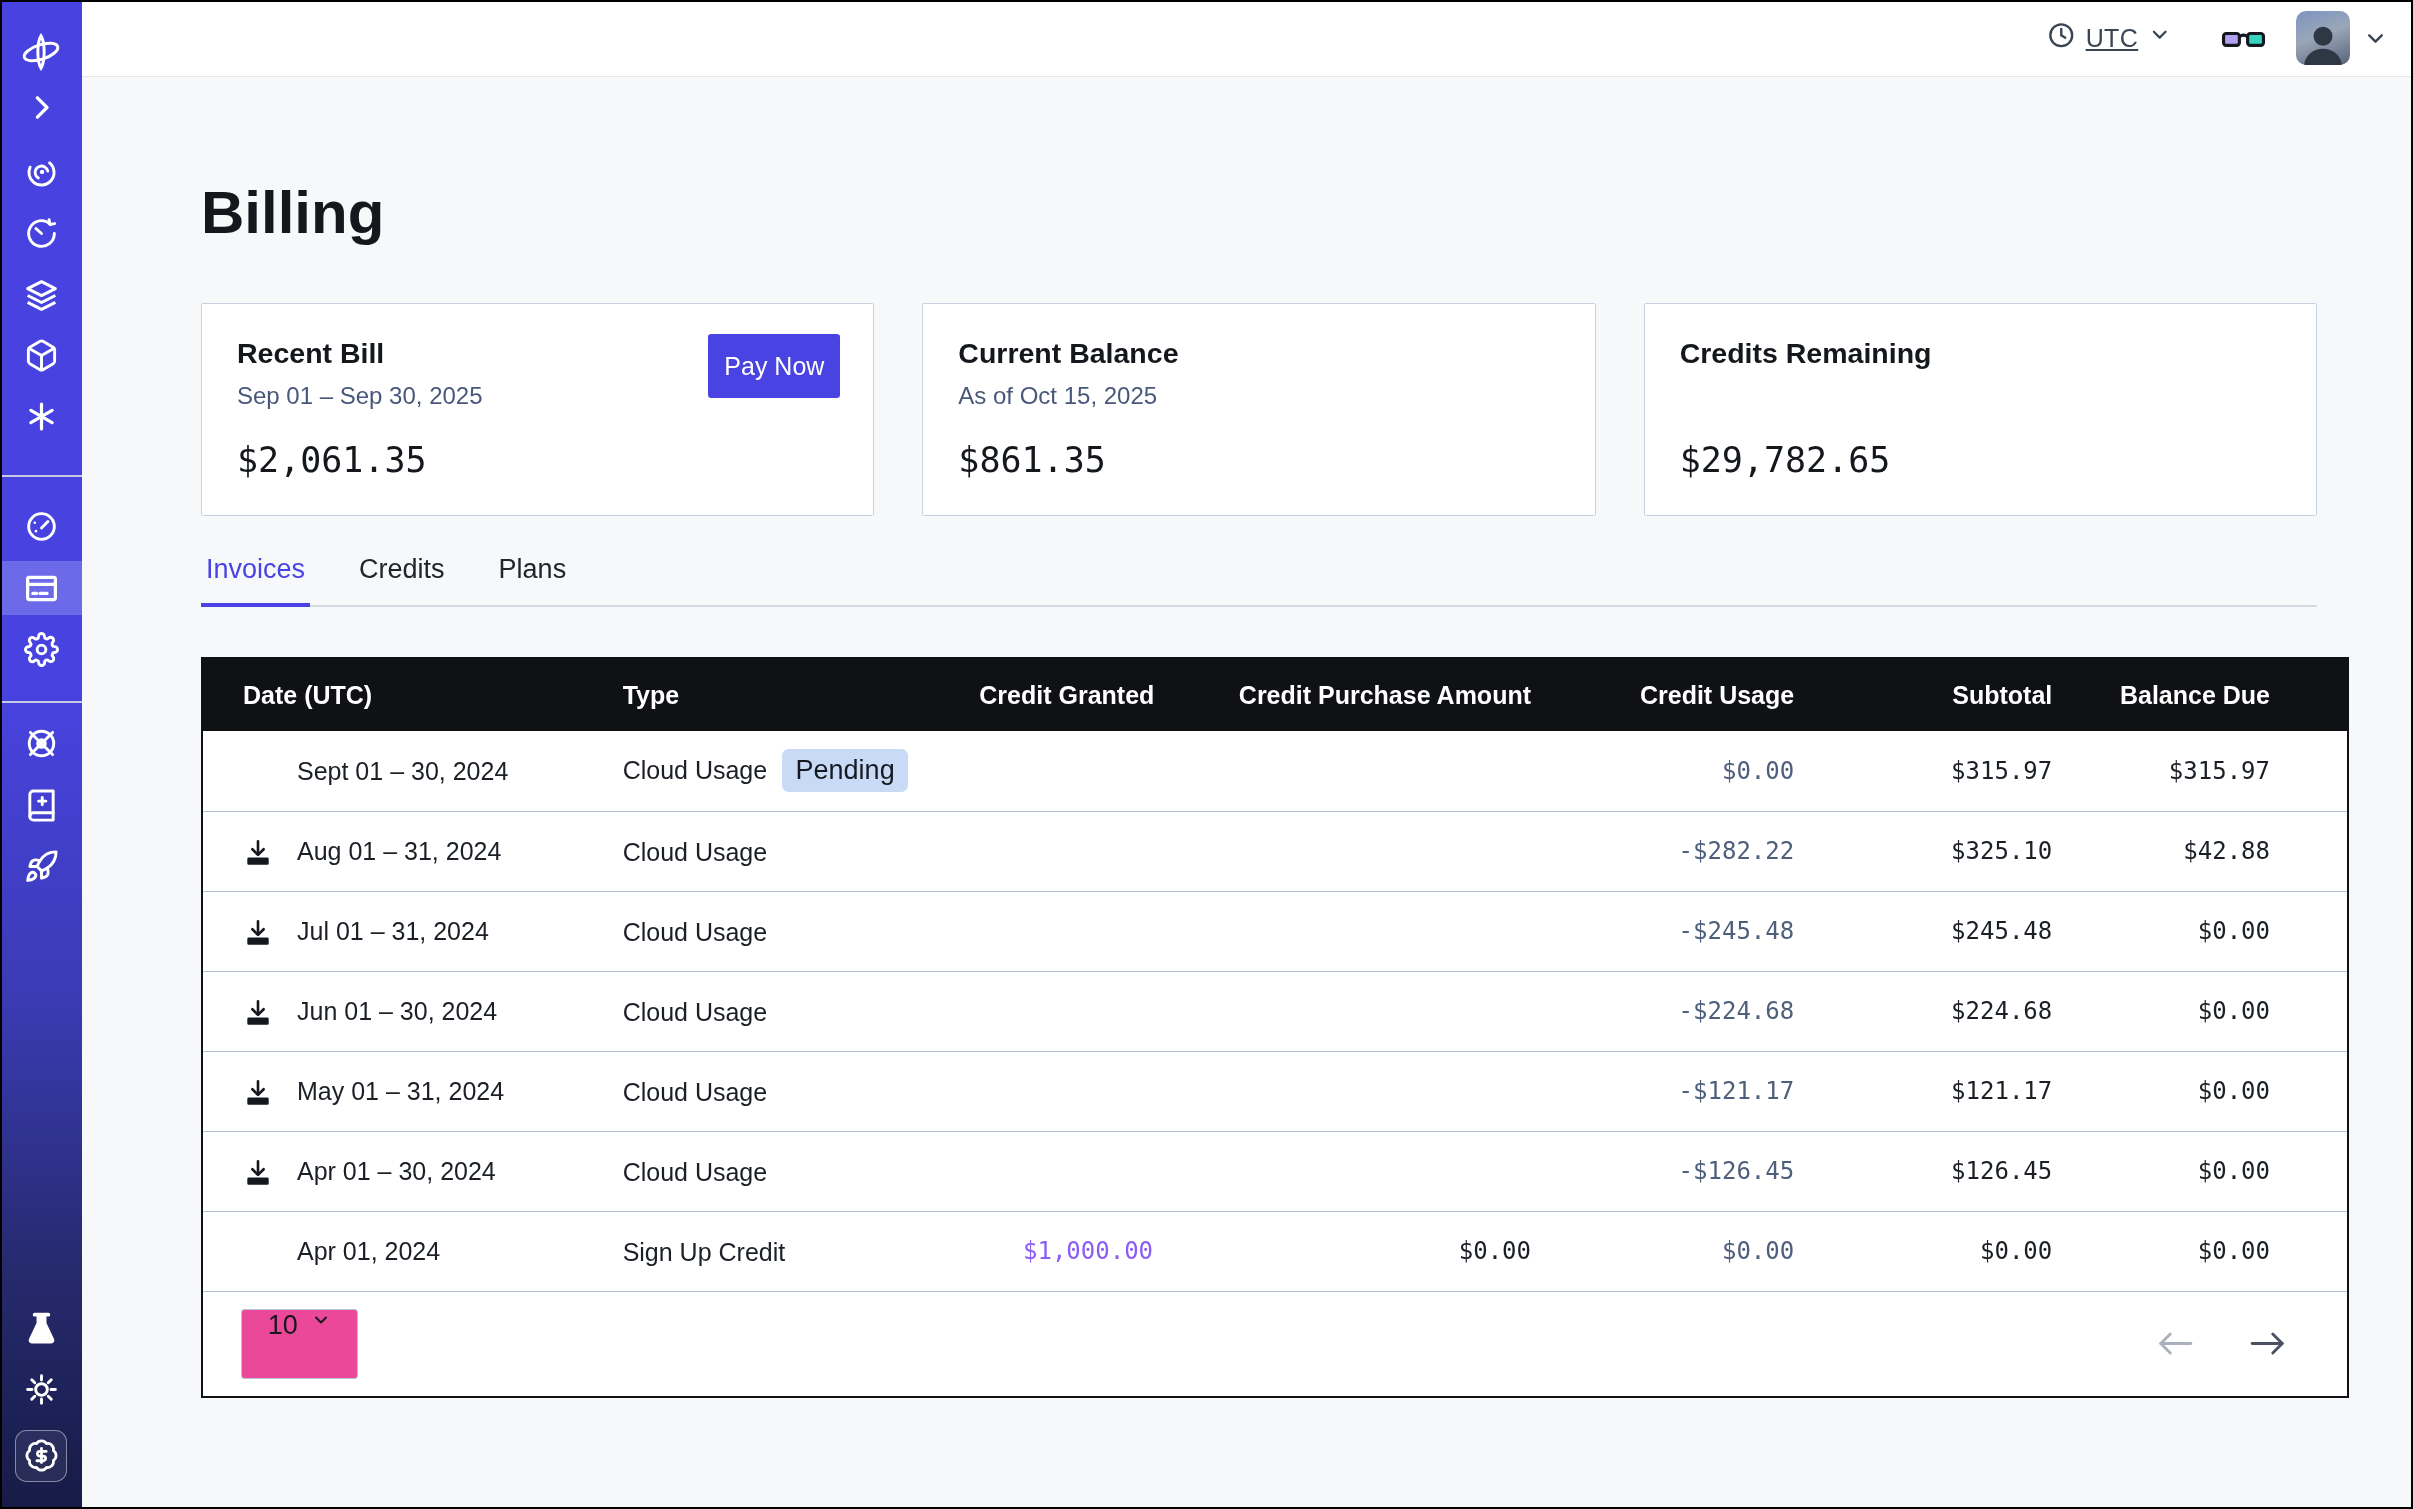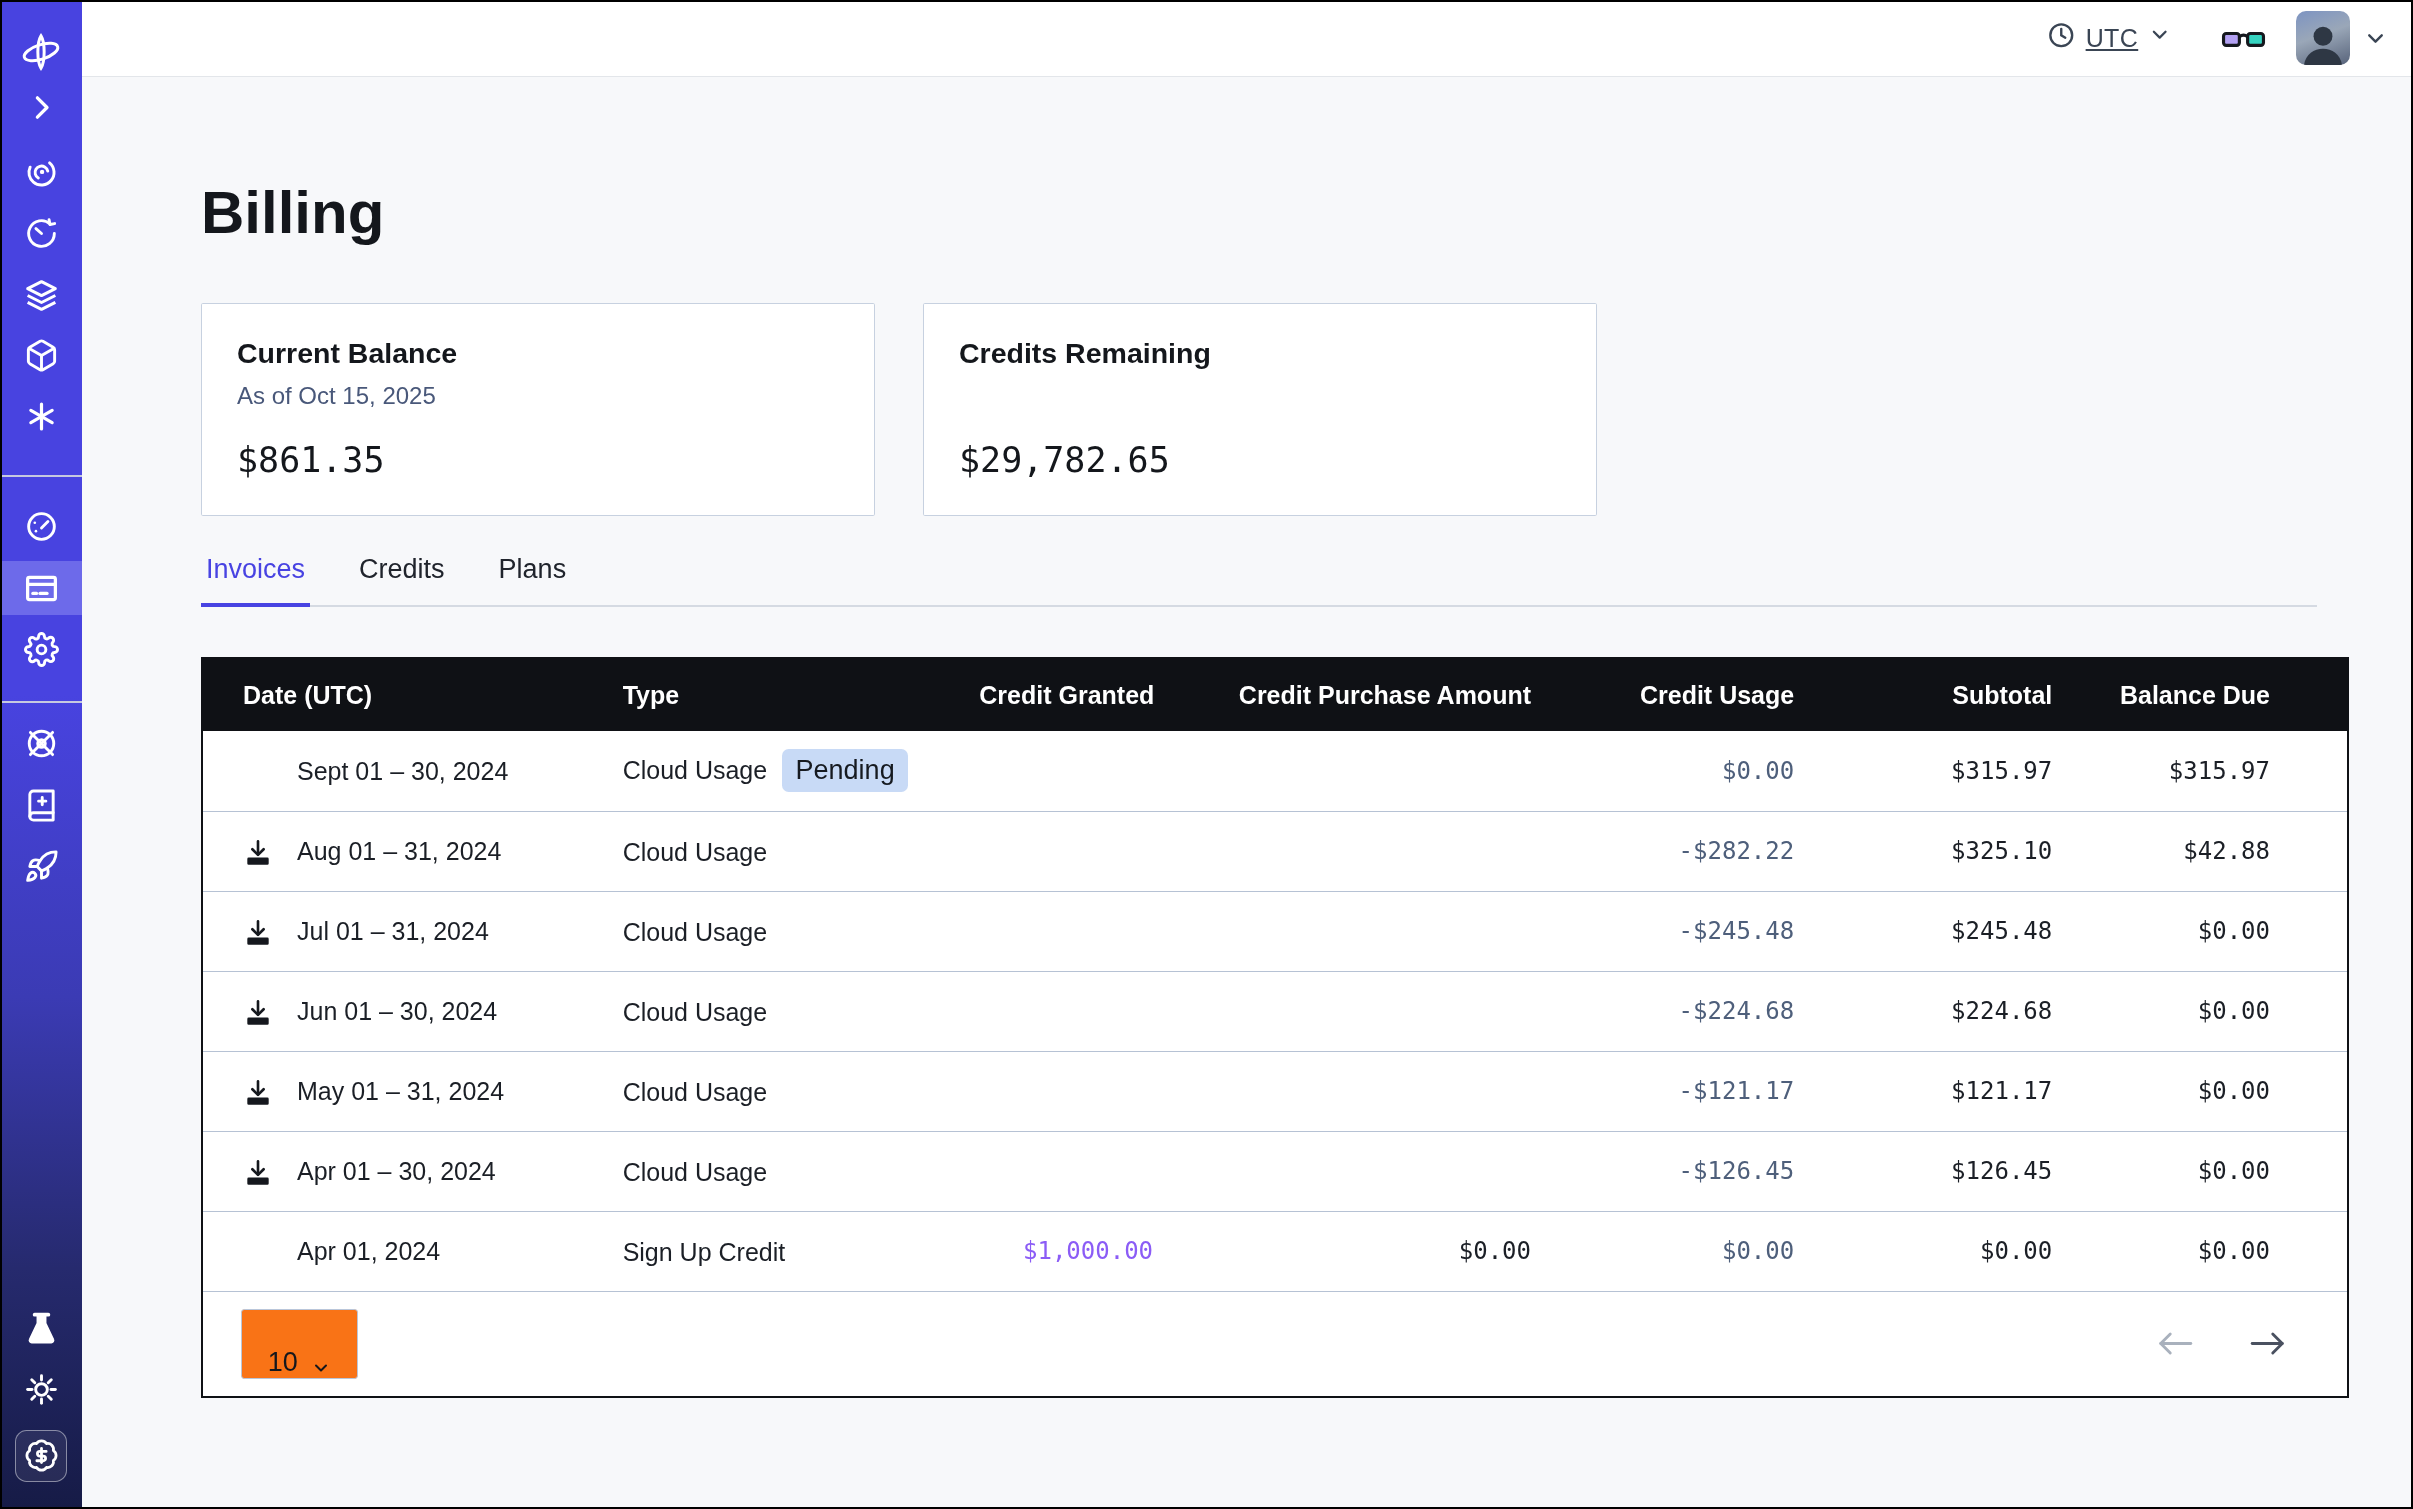--- a/index.html
+++ b/index.html
@@ -70,22 +70,22 @@
   .date-text, .type-text { vertical-align:middle; }
   td.slate { color:#4e5f7b; font-family:"DejaVu Sans Mono", monospace; font-size:24px; }
   td.plain-num { font-family:"DejaVu Sans Mono", monospace; font-size:24px; }
   td.green { color:#8b5cf6; }
   .badge { display:inline-block; margin-left:15px; padding:5.9px 13.4px; background:#c8daf6;
     color:#161a20; font-size:27px; border-radius:6.7px; vertical-align:middle; }
 
   .pager { height:104px; display:flex; align-items:center; justify-content:space-between;
     padding:0 60px 0 38px; background:#fff; }
   .pagesize { width:117px; height:70px; border:1.7px solid #b9c6da; border-radius:3.3px;
-    display:flex; align-items:flex-end; justify-content:center; gap:13.4px; cursor:pointer;
-    font-size:27px; color:#14171c; background:#f97316; }
+    display:flex; align-items:flex-start; justify-content:center; gap:13.4px; cursor:pointer;
+    font-size:27px; color:#14171c; background:#ec4899; }
   .arrows { display:flex; gap:55px; align-items:center; }
   .arrow { cursor:pointer; }
 </style>
 </head>
 <body>
 
 <div class="frame"></div>
 
 <aside class="sidebar">
   <div class="s-item" style="top:25px">
@@ -252,20 +252,26 @@
     <svg width="25" height="25" viewBox="0 0 24 24" fill="none" stroke="#3a4554" stroke-width="2.3" stroke-linecap="round" stroke-linejoin="round">
       <polyline points="6 9 12 15 18 9"></polyline>
     </svg>
   </div>
 </header>
 
 <main>
   <h1>Billing</h1>
 
   <section class="cards">
+    <div class="card">
+      <div class="card-title">Recent Bill</div>
+      <div class="card-sub">Sep 01 – Sep 30, 2025</div>
+      <div class="card-amt mono">$2,061.35</div>
+      <button class="paynow">Pay Now</button>
+    </div>
     <div class="card">
       <div class="card-title">Current Balance</div>
       <div class="card-sub">As of Oct 15, 2025</div>
       <div class="card-amt mono">$861.35</div>
     </div>
     <div class="card">
       <div class="card-title">Credits Remaining</div>
       <div class="card-sub"></div>
       <div class="card-amt mono">$29,782.65</div>
     </div>

